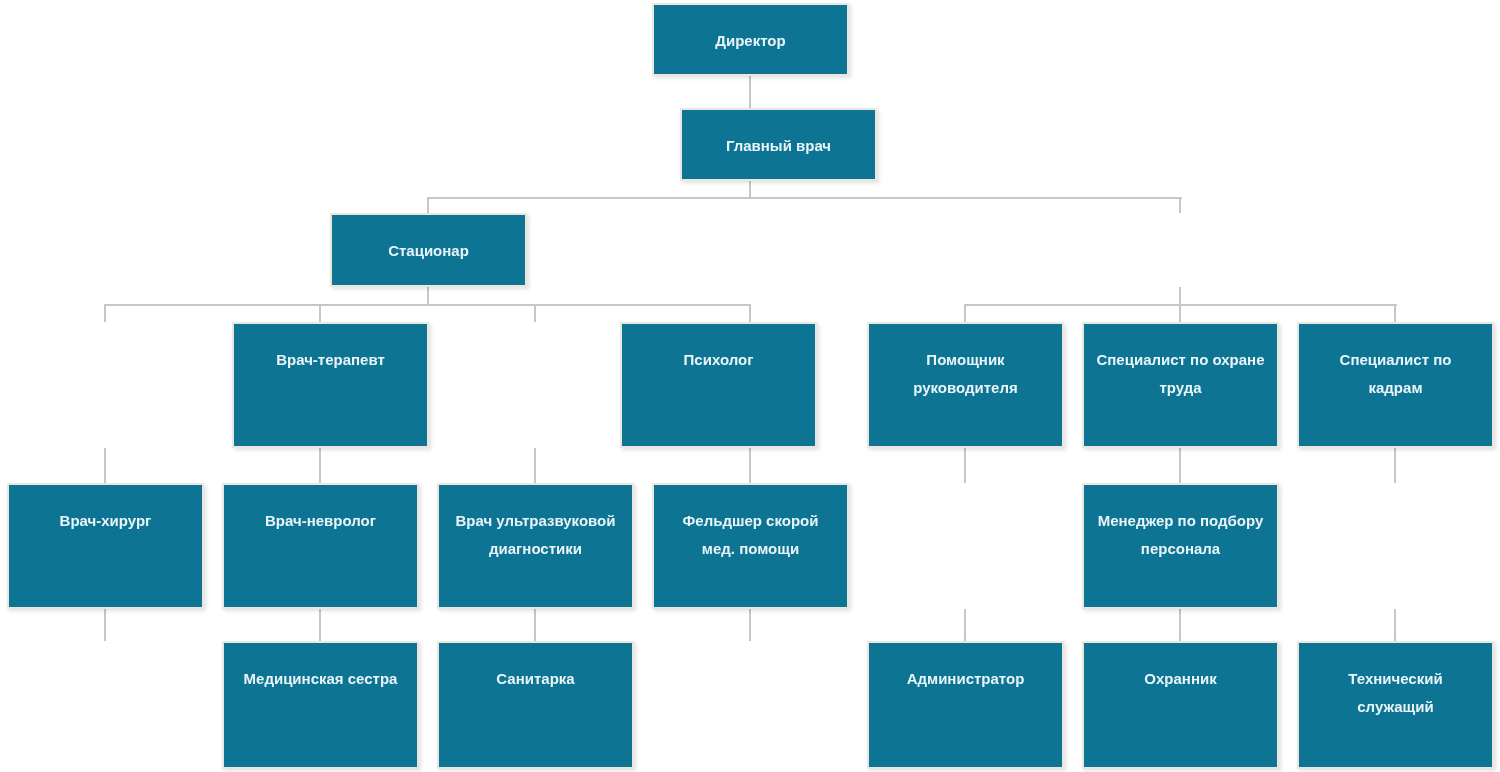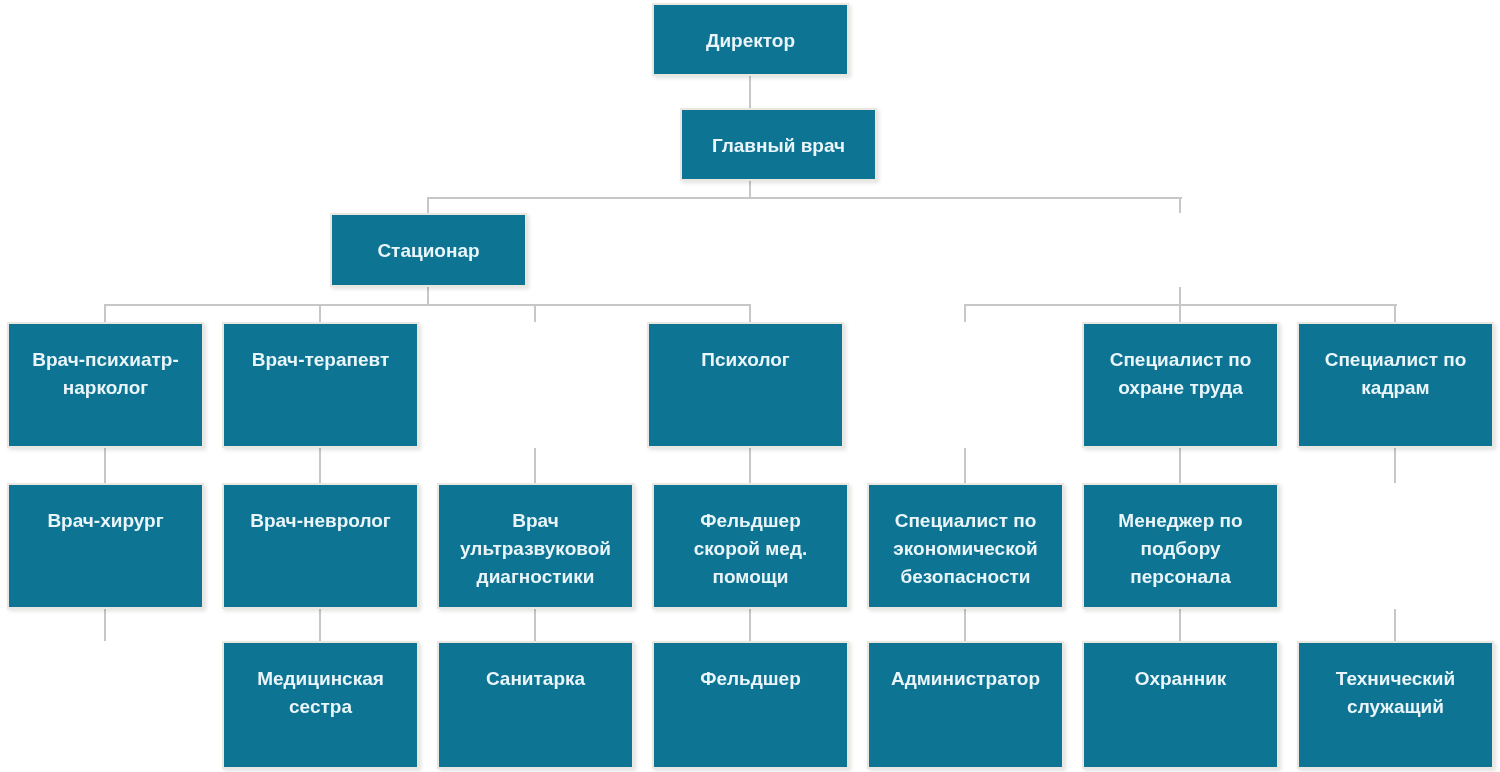--- a/index.html
+++ b/index.html
@@ -17,21 +17,21 @@
     font-family: "Liberation Sans", sans-serif;
   }
   .node {
     position: absolute;
     box-sizing: border-box;
     background: var(--node-fill, #0d7494);
     border: 2px solid var(--node-border, #e9e7e0);
     box-shadow: 2px 2px 4px rgba(0,0,0,0.12);
     color: var(--node-text, #e9f5f9);
     font-weight: 700;
-    font-size: 19px;
+    font-size: 15px;
     line-height: 28px;
     text-align: center;
     padding: 22px 12px 6px 12px;
   }
   .node-label {
     display: inline-block;
   }
   .vline, .hline {
     position: absolute;
     background: var(--connector, #c7c7c7);
@@ -82,63 +82,57 @@
   </div>
 
   <div class="node" style="left:680px;top:108px;width:197px;height:73px">
     <span class="node-label">Главный врач</span>
   </div>
 
   <div class="node" style="left:330px;top:213px;width:197px;height:74px">
     <span class="node-label">Стационар</span>
   </div>
 
-  <div class="node" style="left:7px;top:322px;width:197px;height:126px">
-    <span class="node-label">Врач-психиатр-нарколог</span>
-  </div>
-  <div class="node" style="left:222px;top:322px;width:197px;height:126px">
+  <div class="node" style="left:232px;top:322px;width:197px;height:126px">
     <span class="node-label">Врач-терапевт</span>
   </div>
-  <div class="node" style="left:647px;top:322px;width:197px;height:126px">
+  <div class="node" style="left:620px;top:322px;width:197px;height:126px">
     <span class="node-label">Психолог</span>
+  </div>
+  <div class="node" style="left:867px;top:322px;width:197px;height:126px">
+    <span class="node-label">Помощник руководителя</span>
   </div>
   <div class="node" style="left:1082px;top:322px;width:197px;height:126px">
     <span class="node-label">Специалист по охране труда</span>
   </div>
   <div class="node" style="left:1297px;top:322px;width:197px;height:126px">
     <span class="node-label">Специалист по кадрам</span>
   </div>
 
   <div class="node" style="left:7px;top:483px;width:197px;height:126px">
     <span class="node-label">Врач-хирург</span>
   </div>
   <div class="node" style="left:222px;top:483px;width:197px;height:126px">
     <span class="node-label">Врач-невролог</span>
   </div>
   <div class="node" style="left:437px;top:483px;width:197px;height:126px">
     <span class="node-label">Врач ультразвуковой диагностики</span>
   </div>
   <div class="node" style="left:652px;top:483px;width:197px;height:126px">
     <span class="node-label">Фельдшер скорой мед. помощи</span>
   </div>
-  <div class="node" style="left:867px;top:483px;width:197px;height:126px">
-    <span class="node-label">Специалист по экономической безопасности</span>
-  </div>
   <div class="node" style="left:1082px;top:483px;width:197px;height:126px">
     <span class="node-label">Менеджер по подбору персонала</span>
   </div>
 
   <div class="node" style="left:222px;top:641px;width:197px;height:128px">
     <span class="node-label">Медицинская сестра</span>
   </div>
   <div class="node" style="left:437px;top:641px;width:197px;height:128px">
     <span class="node-label">Санитарка</span>
-  </div>
-  <div class="node" style="left:652px;top:641px;width:197px;height:128px">
-    <span class="node-label">Фельдшер</span>
   </div>
   <div class="node" style="left:1082px;top:641px;width:197px;height:128px">
     <span class="node-label">Охранник</span>
   </div>
   <div class="node" style="left:867px;top:641px;width:197px;height:128px">
     <span class="node-label">Администратор</span>
   </div>
   <div class="node" style="left:1297px;top:641px;width:197px;height:128px">
     <span class="node-label">Технический служащий</span>
   </div>

